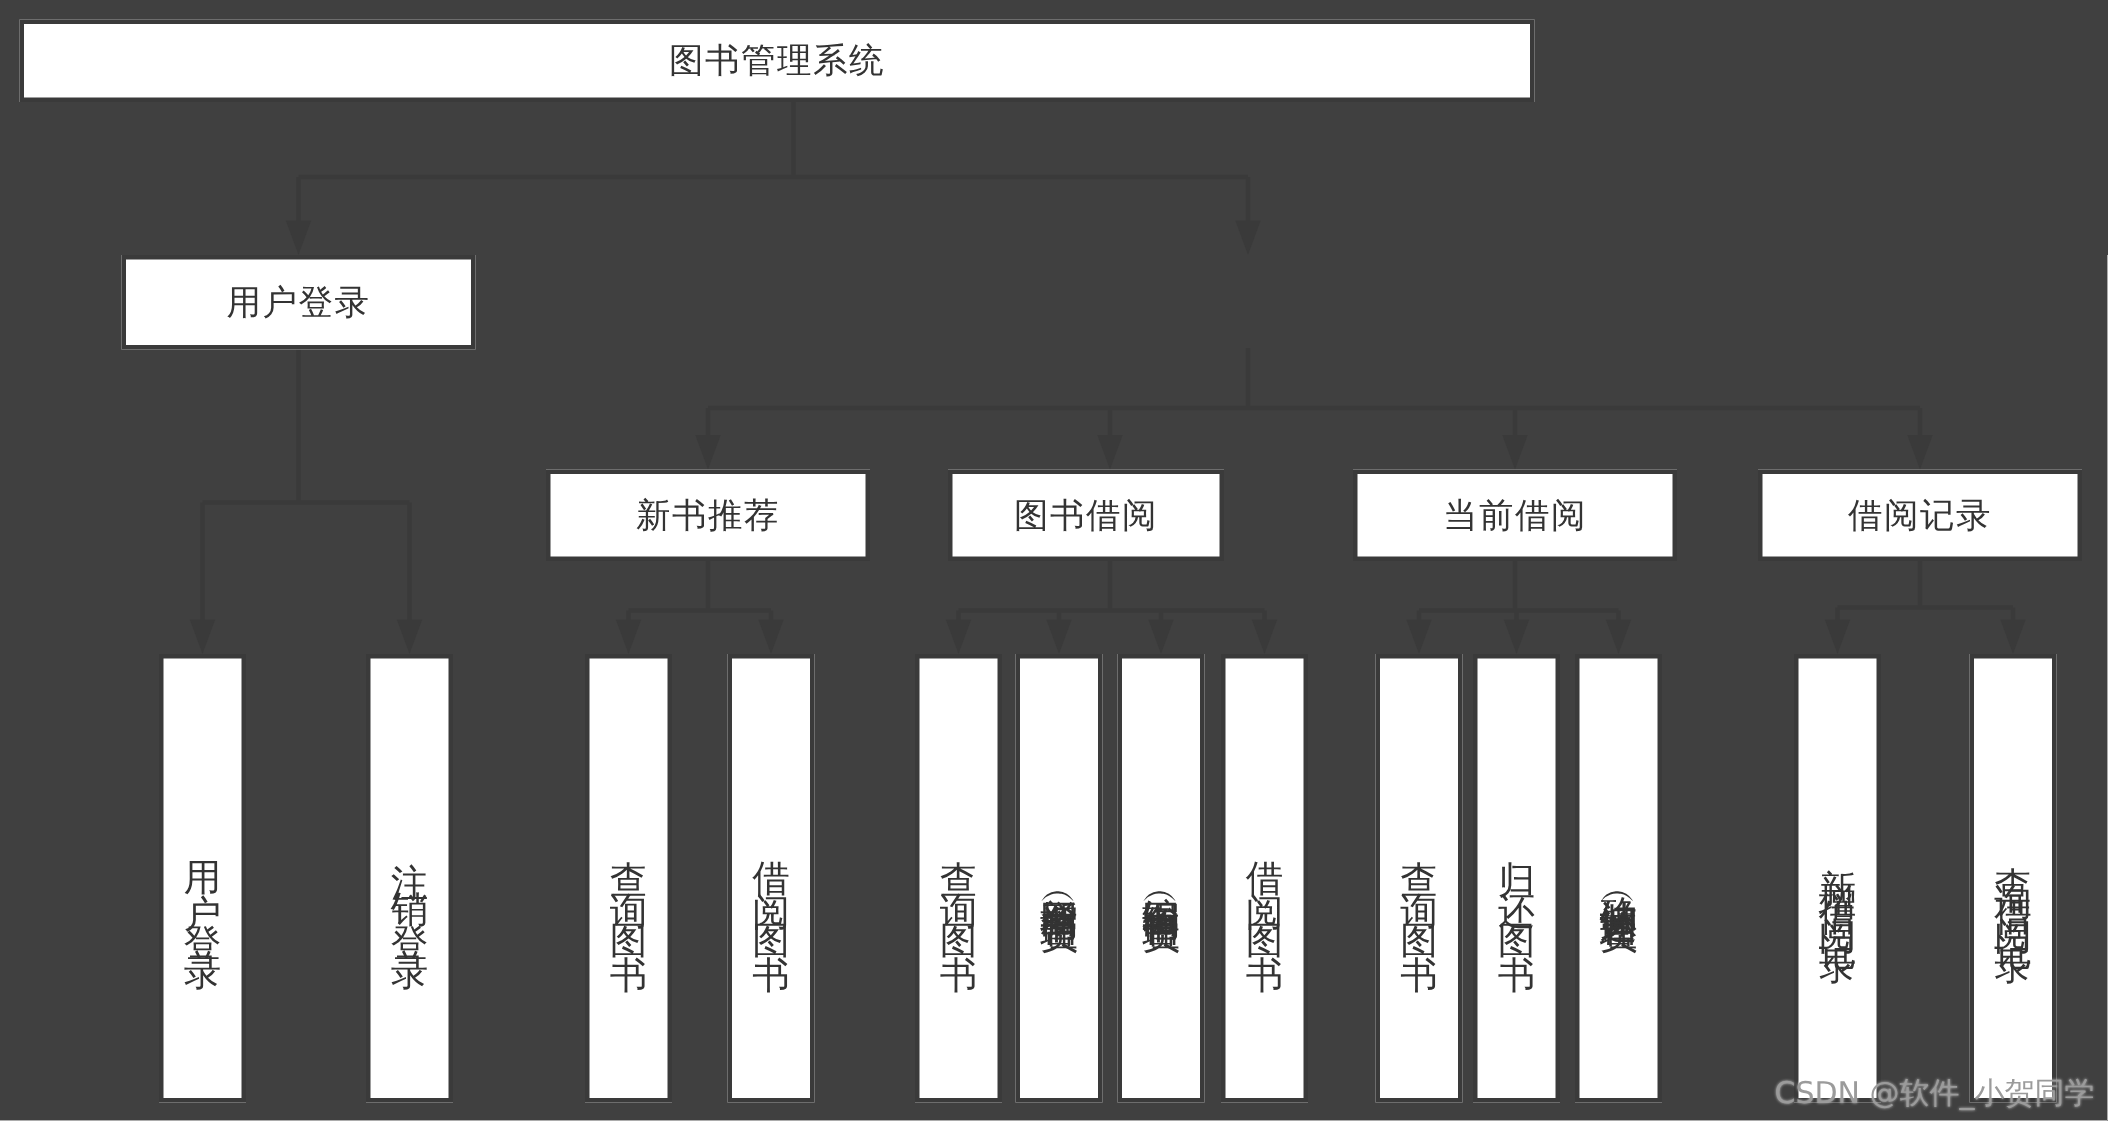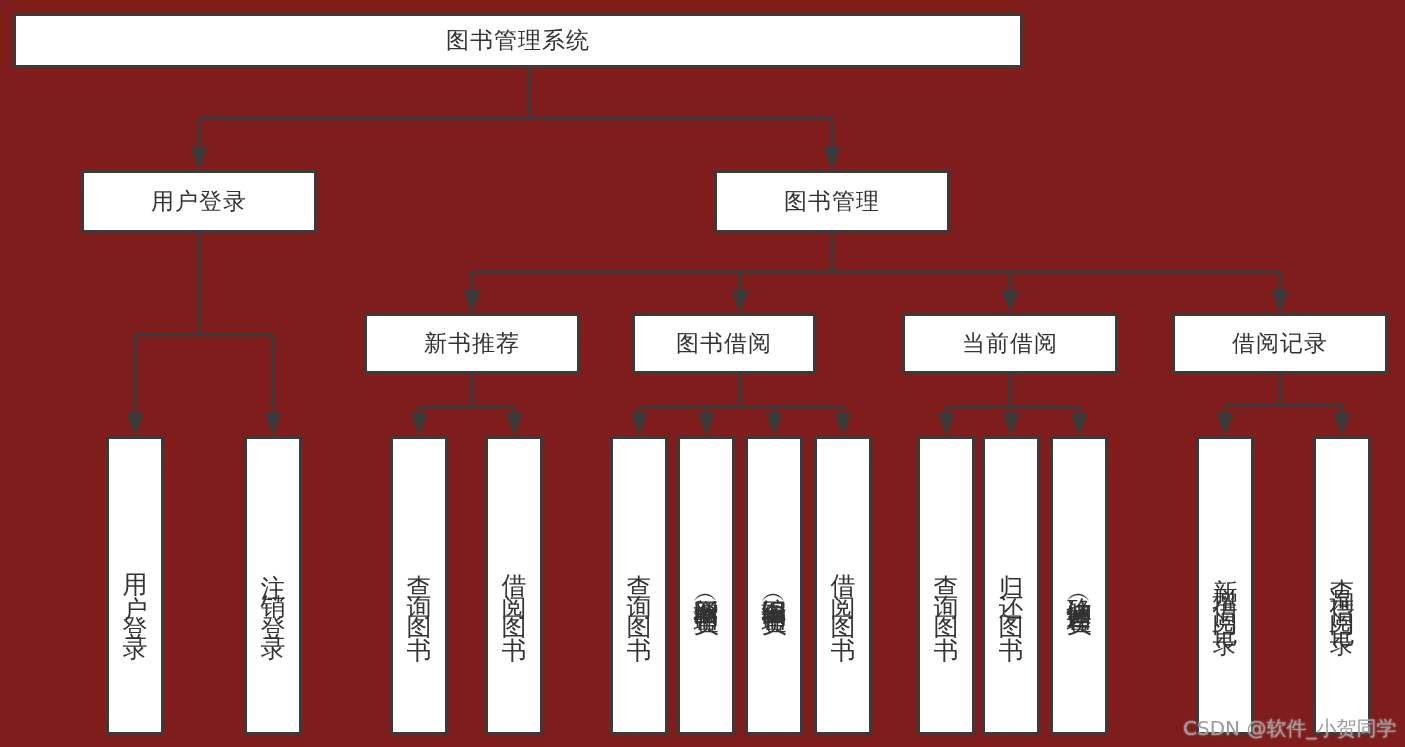--- a/index.html
+++ b/index.html
@@ -1,20 +1,20 @@
 <!DOCTYPE html>
 <html><head>
 <meta charset="utf-8">
 <style>
   html, body { margin: 0; padding: 0; background: #ffffff; }
   .canvas {
     position: relative;
     width: 1405px;
     height: 747px;
-    background: #7f1d1d;
+    background: #404040;
     font-family: "DejaVu Sans", "Liberation Sans", sans-serif;
     overflow: hidden;
   }
   .connector-svg { position: absolute; left: 0; top: 0; z-index: 1; }
   .box {
     position: absolute;
     box-sizing: border-box;
     border: 3px solid #3a3a3a;
     background: #ffffff;
     display: flex;
@@ -88,23 +88,20 @@
     </g>
   </svg>
 
   <div class="box" style="left:13px; top:13px; width:1010px; height:55px;">
     <span class="hlabel">图书管理系统</span>
   </div>
 
   <div class="box" style="left:81px; top:170px; width:236px; height:63px;">
     <span class="hlabel">用户登录</span>
   </div>
-  <div class="box" style="left:714px; top:170px; width:236px; height:63px;">
-    <span class="hlabel">图书管理</span>
-  </div>
 
   <div class="box" style="left:364px; top:313px; width:216px; height:61px;align-items:center;">
     <span class="hlabel">新书推荐</span>
   </div>
   <div class="box" style="left:632px; top:313px; width:184px; height:61px;">
     <span class="hlabel">图书借阅</span>
   </div>
   <div class="box" style="left:1172px; top:313px; width:216px; height:61px;">
     <span class="hlabel">借阅记录</span>
   </div>

